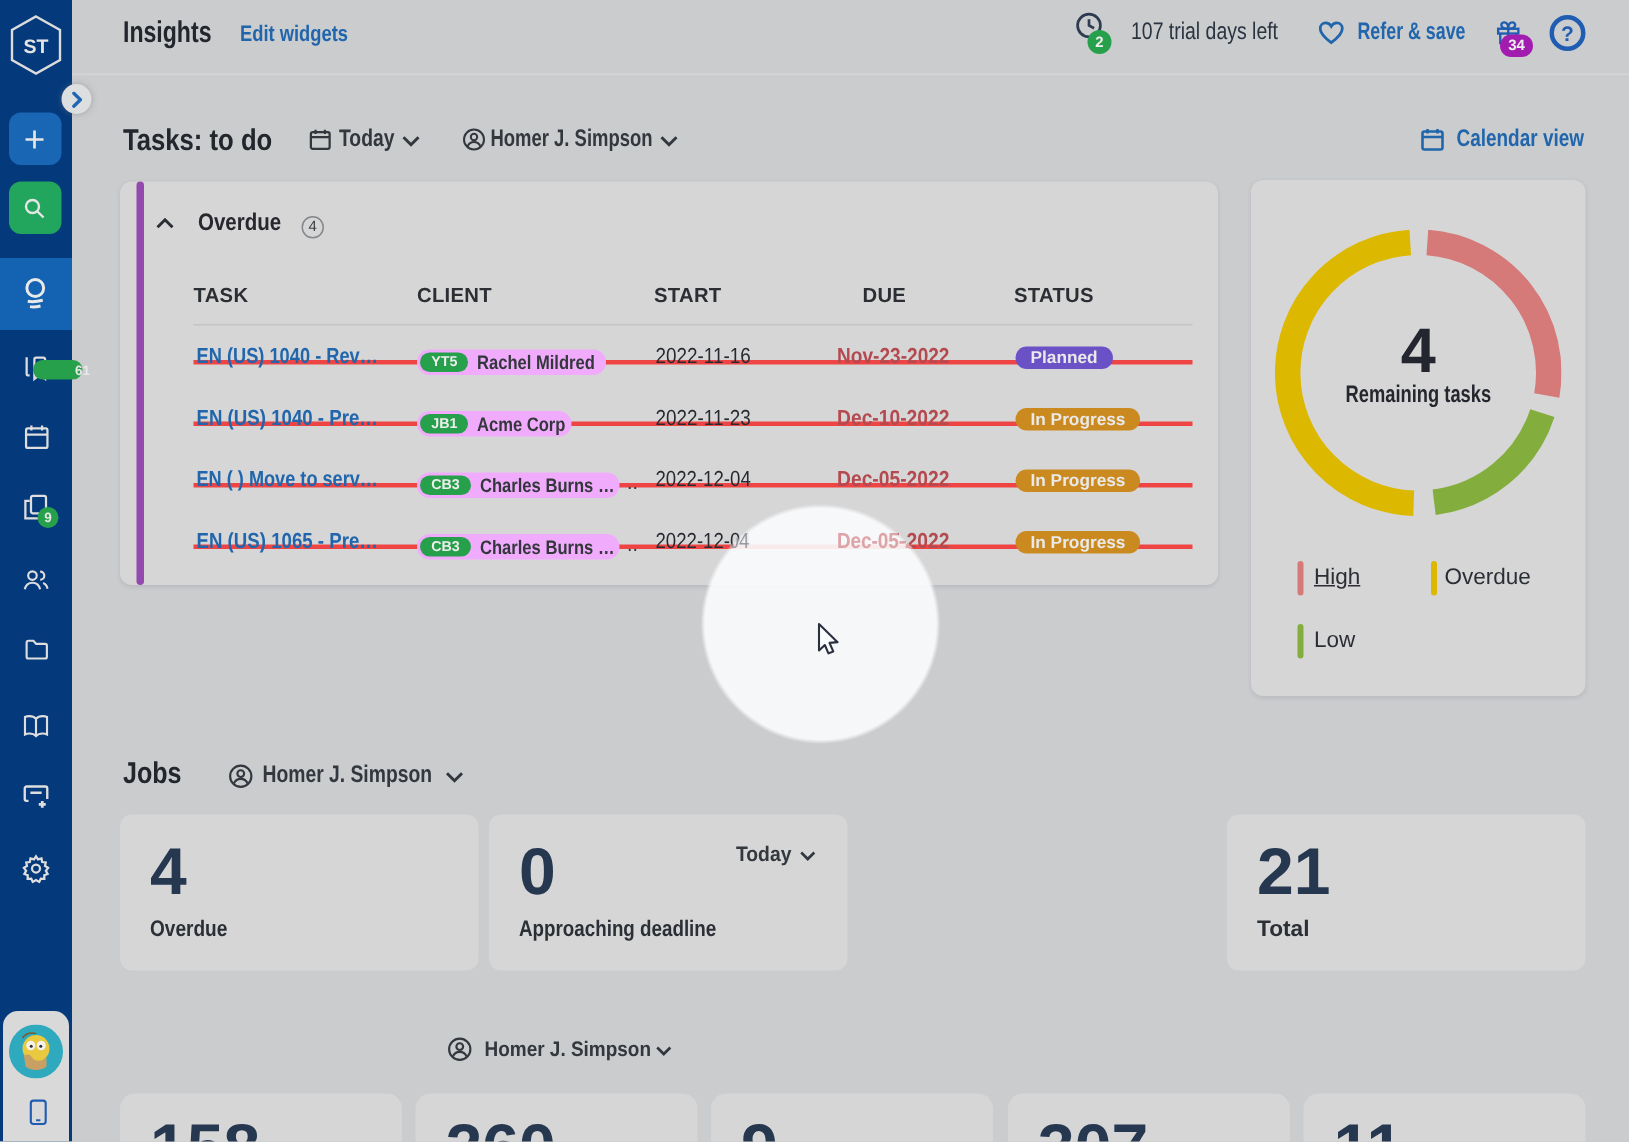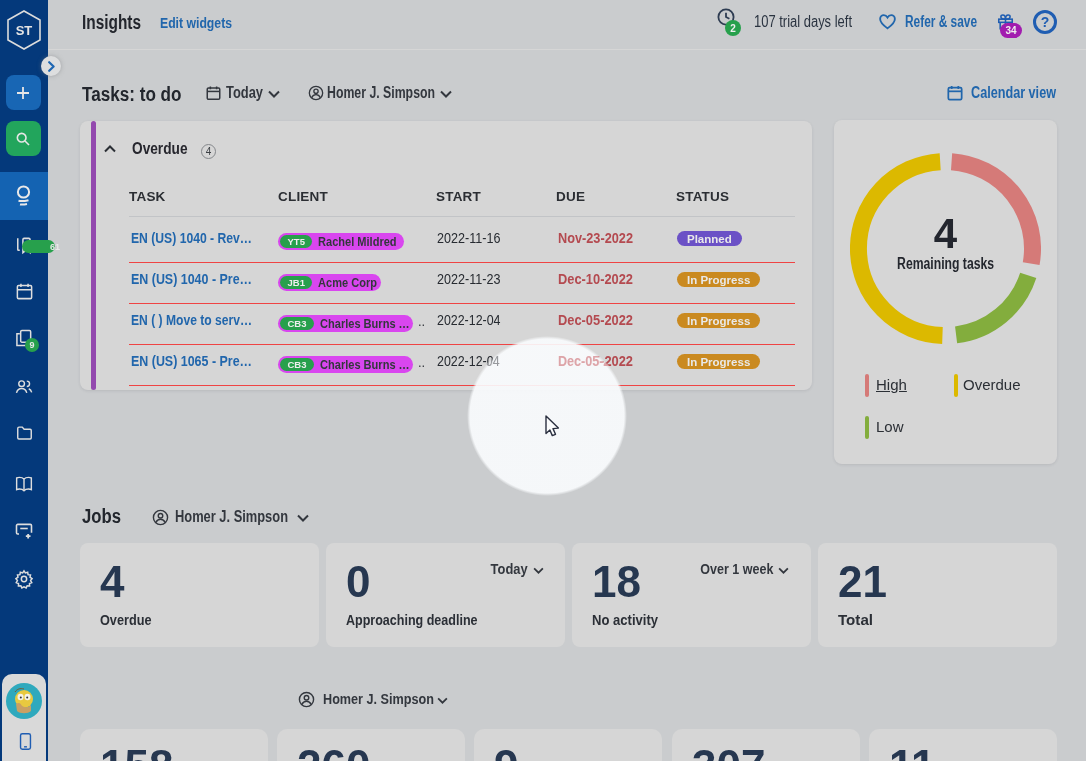--- a/index.html
+++ b/index.html
@@ -24,23 +24,23 @@
 
 
 .card { position:absolute; background:#d6d6d6; border-radius:8px; box-shadow:0 1px 3px rgba(60,60,70,0.12); }
 
 
 #tcard { left:80px; top:121px; width:732px; height:269px; }
 #pbar { position:absolute; left:11px; top:0px; width:5px; height:269px; background:#9349ae; border-radius:3px; }
 #ov-title { position:absolute; left:52px; top:19px; font-size:16px; font-weight:bold; color:#27272e; white-space:nowrap; transform-origin:0 50%; }
 #ov-badge { position:absolute; left:121px; top:23px; width:15px; height:15px; border:1px solid #84878b; border-radius:50%; font-size:10px; color:#3c4045; display:flex; align-items:center; justify-content:center; }
 .th { position:absolute; top:67.5px; font-size:13.5px; font-weight:bold; color:#2b2e33; letter-spacing:0.2px; }
-.trow { position:absolute; left:49px; width:666px; height:45px; border-bottom:1px solid #ef4444; }
+.trow { position:absolute; left:49px; width:666px; height:25px; border-bottom:3px solid #ef4444; }
 .task-link { position:absolute; left:2px; top:12px; font-size:14.5px; font-weight:bold; color:#2166ac; white-space:nowrap; transform-origin:0 50%; }
-.cpill { position:absolute; left:149px; top:15px; height:17px; background:#d946ef; border-radius:9px; display:flex; align-items:center; padding:0 8px 0 2px; overflow:hidden; }
+.cpill { position:absolute; left:149px; top:15px; height:17px; background:#f0abfc; border-radius:9px; display:flex; align-items:center; padding:0 8px 0 2px; overflow:hidden; }
 .cbadge { background:#27a04c; color:#eee; font-size:9.5px; font-weight:bold; border-radius:6.5px; height:13px; padding:0 7.5px; display:flex; align-items:center; margin-right:6px; flex:none; }
 .cname { font-size:13px; font-weight:bold; color:#33373c; white-space:nowrap; transform-origin:0 50%; }
 .dots { position:absolute; left:289px; top:14px; font-size:13px; color:#33373c; }
 .sdate { position:absolute; left:308px; top:12px; font-size:14.5px; color:#272b31; white-space:nowrap; transform-origin:0 50%; }
 .ddate { position:absolute; left:429px; top:12px; font-size:14.5px; font-weight:bold; color:#b44a50; white-space:nowrap; transform-origin:0 50%; }
 .spill { position:absolute; left:548px; top:13px; height:15px; border-radius:8px; color:#e9e9e9; font-size:11.5px; font-weight:bold; display:flex; align-items:center; padding:0 10px; }
 
 
 #dcard { left:834px; top:120px; width:223px; height:344px; }
 #donut-num { position:absolute; left:0; top:90px; width:223px; text-align:center; font-size:42px; font-weight:bold; color:#23262e; }
@@ -123,21 +123,21 @@
   <div class="card" id="tcard">
     <div id="pbar"></div>
     <svg class="abs" style="left:24px; top:24px;" width="12" height="8" viewBox="0 0 12 8" fill="none" stroke="#2b2f35" stroke-width="2">
         <path d="M1 6.5 L6 1.5 L11 6.5"></path>
       </svg>
     <div id="ov-title" style="transform: scaleX(0.8549);">Overdue</div>
     <div id="ov-badge">4</div>
     <div class="th" style="left:49px;text-align:center;">TASK</div>
     <div class="th" style="left:198px;">CLIENT</div>
     <div class="th" style="left:356px;">START</div>
-    <div class="th" style="left:476px;">DUE</div>
+    <div class="th" style="left:495px;">DUE</div>
     <div class="th" style="left:596px;">STATUS</div>
     <div class="abs" style="left:49px; top:95px; width:666px; height:1px; background:#c2c4c7;"></div>
 
     <div class="trow" style="top:97px;">
       <div class="task-link" style="transform: scaleX(0.8388);">EN (US) 1040 - Rev…</div>
       <div class="cpill" style="width:126px;">
           <span class="cbadge">YT5</span>
           <span class="cname" style="transform: scaleX(0.85);">Rachel Mildred</span>
         </div>
       <div class="sdate" style="transform: scaleX(0.8686);">2022-11-16</div>
@@ -212,28 +212,20 @@
       <div class="jlbl" id="jl1" style="transform: scaleX(0.8462);">Overdue</div>
   </div>
   <div class="jcard" style="left:326px;">
     <div class="jnum">0</div>
       <div class="jlbl" id="jl2" style="transform: scaleX(0.8348);">Approaching deadline</div>
     <div class="jdrop" id="jd1" style="left: 163px; transform: scaleX(0.9203);">Today</div>
     <svg class="abs" style="left:207px; top:24px;" width="11" height="7" viewBox="0 0 12 8" fill="none" stroke="#33373e" stroke-width="2">
         <path d="M1 1.5 L6 6.5 L11 1.5"></path>
       </svg>
   </div>
-  <div class="jcard" style="left:572px;">
-    <div class="jnum">18</div>
-      <div class="jlbl" id="jl3" style="transform: scaleX(0.87);">No activity</div>
-    <div class="jdrop" id="jd2" style="left: 124px; transform: scaleX(0.8931);">Over 1 week</div>
-    <svg class="abs" style="left:206px; top:24px;" width="11" height="7" viewBox="0 0 12 8" fill="none" stroke="#33373e" stroke-width="2">
-        <path d="M1 1.5 L6 6.5 L11 1.5"></path>
-      </svg>
-  </div>
   <div class="jcard" style="left:818px;">
     <div class="jnum">21</div>
       <div class="jlbl" id="jl4" style="transform: scaleX(1.0081);">Total</div>
   </div>
 
   <svg class="abs" style="left:298px; top:691px;" width="17" height="17" viewBox="0 0 24 24" fill="none" stroke="#33373e" stroke-width="2">
     <circle cx="12" cy="12" r="10"></circle>
       <circle cx="12" cy="9.5" r="3.2"></circle>
       <path d="M5.5 19 C7 15.5 9 14.5 12 14.5 C15 14.5 17 15.5 18.5 19"></path>
   </svg>

